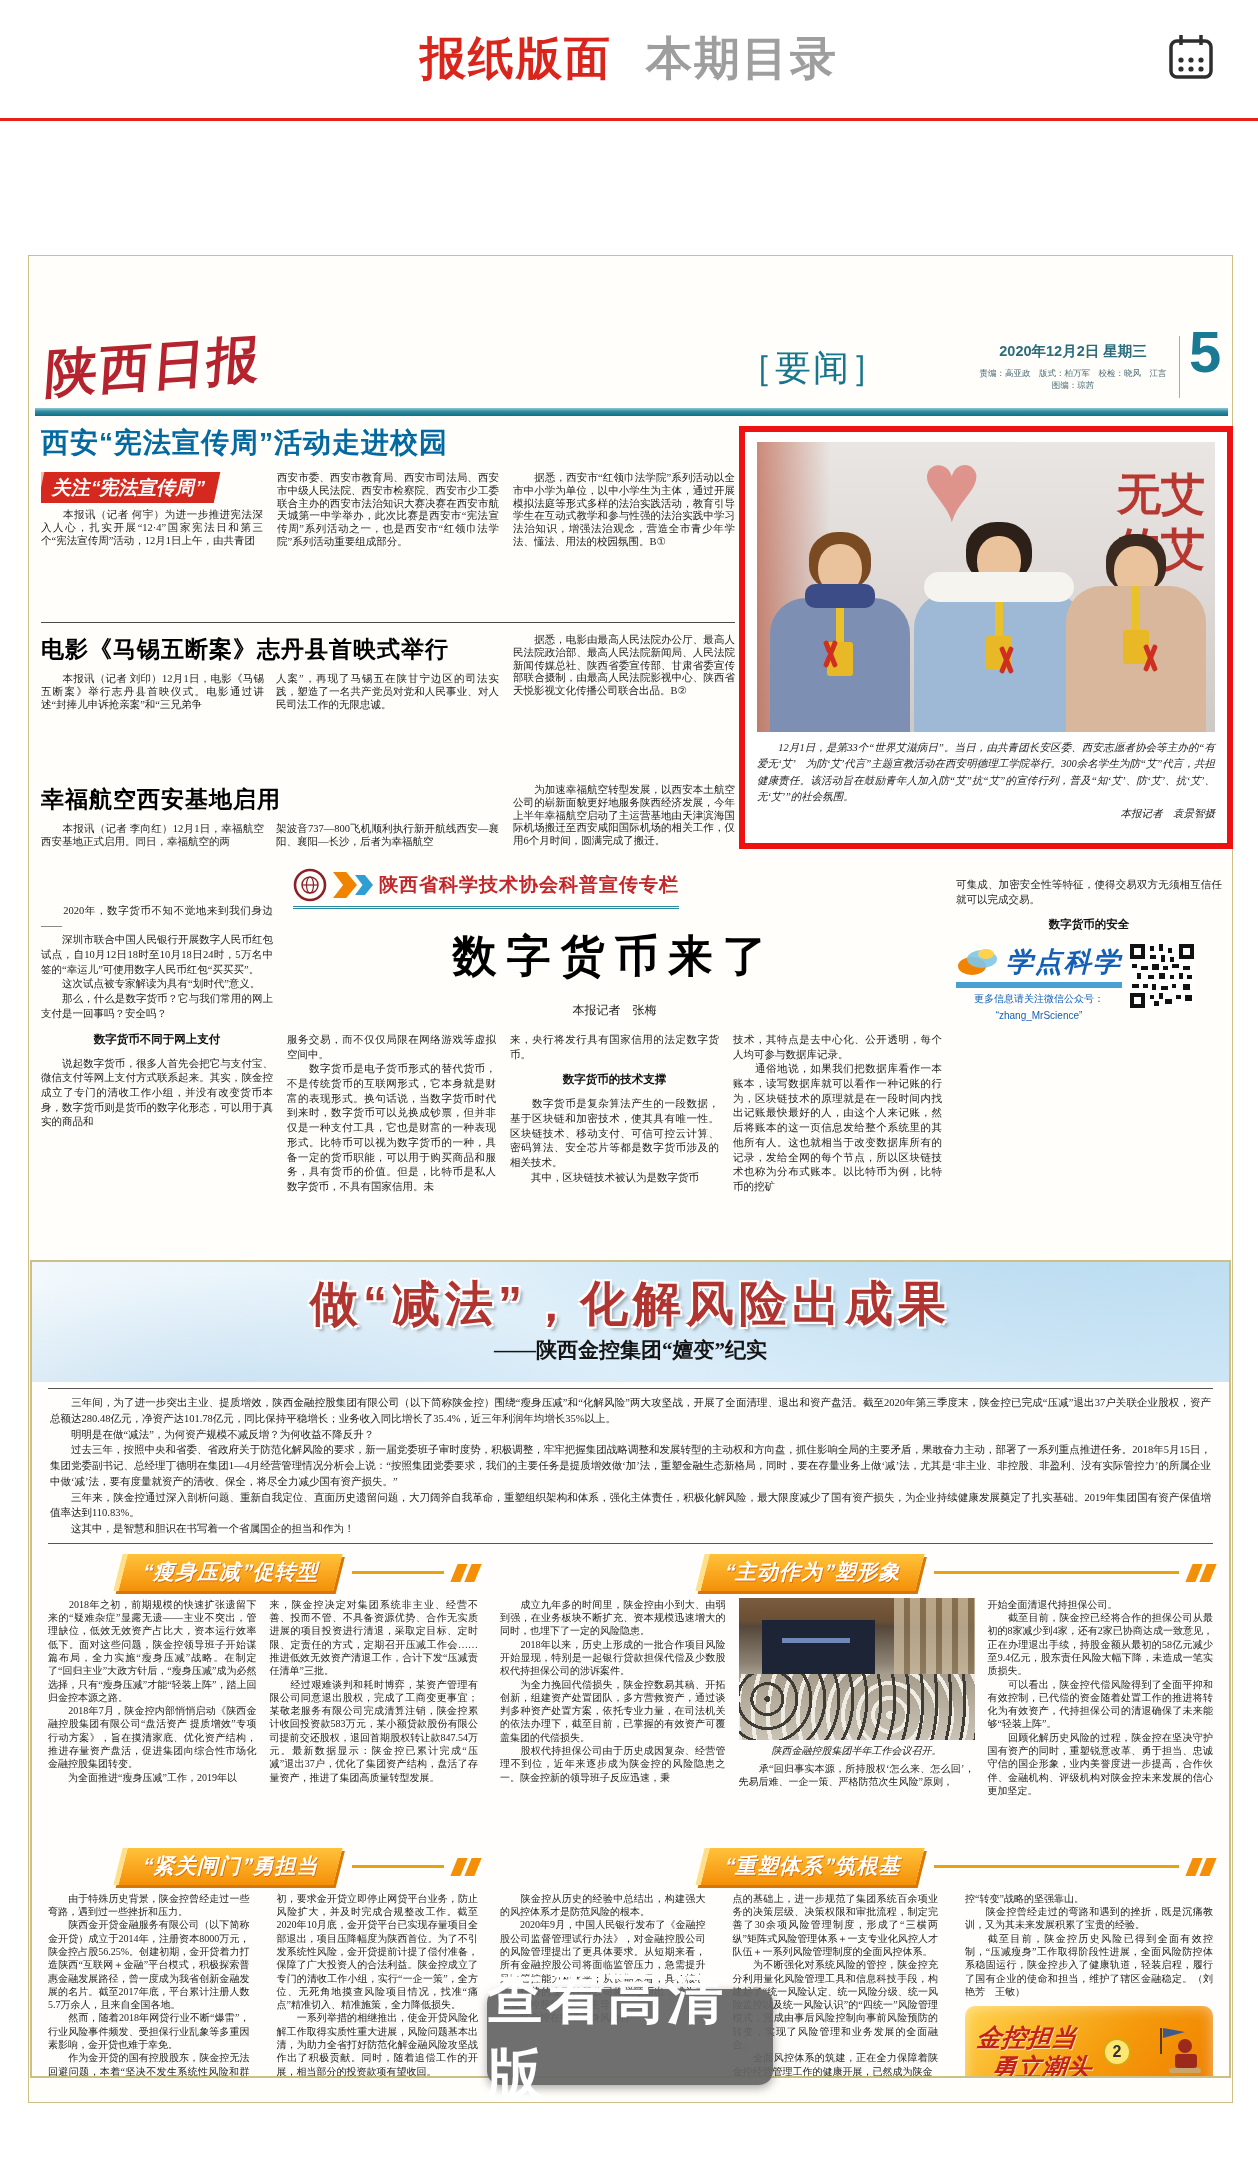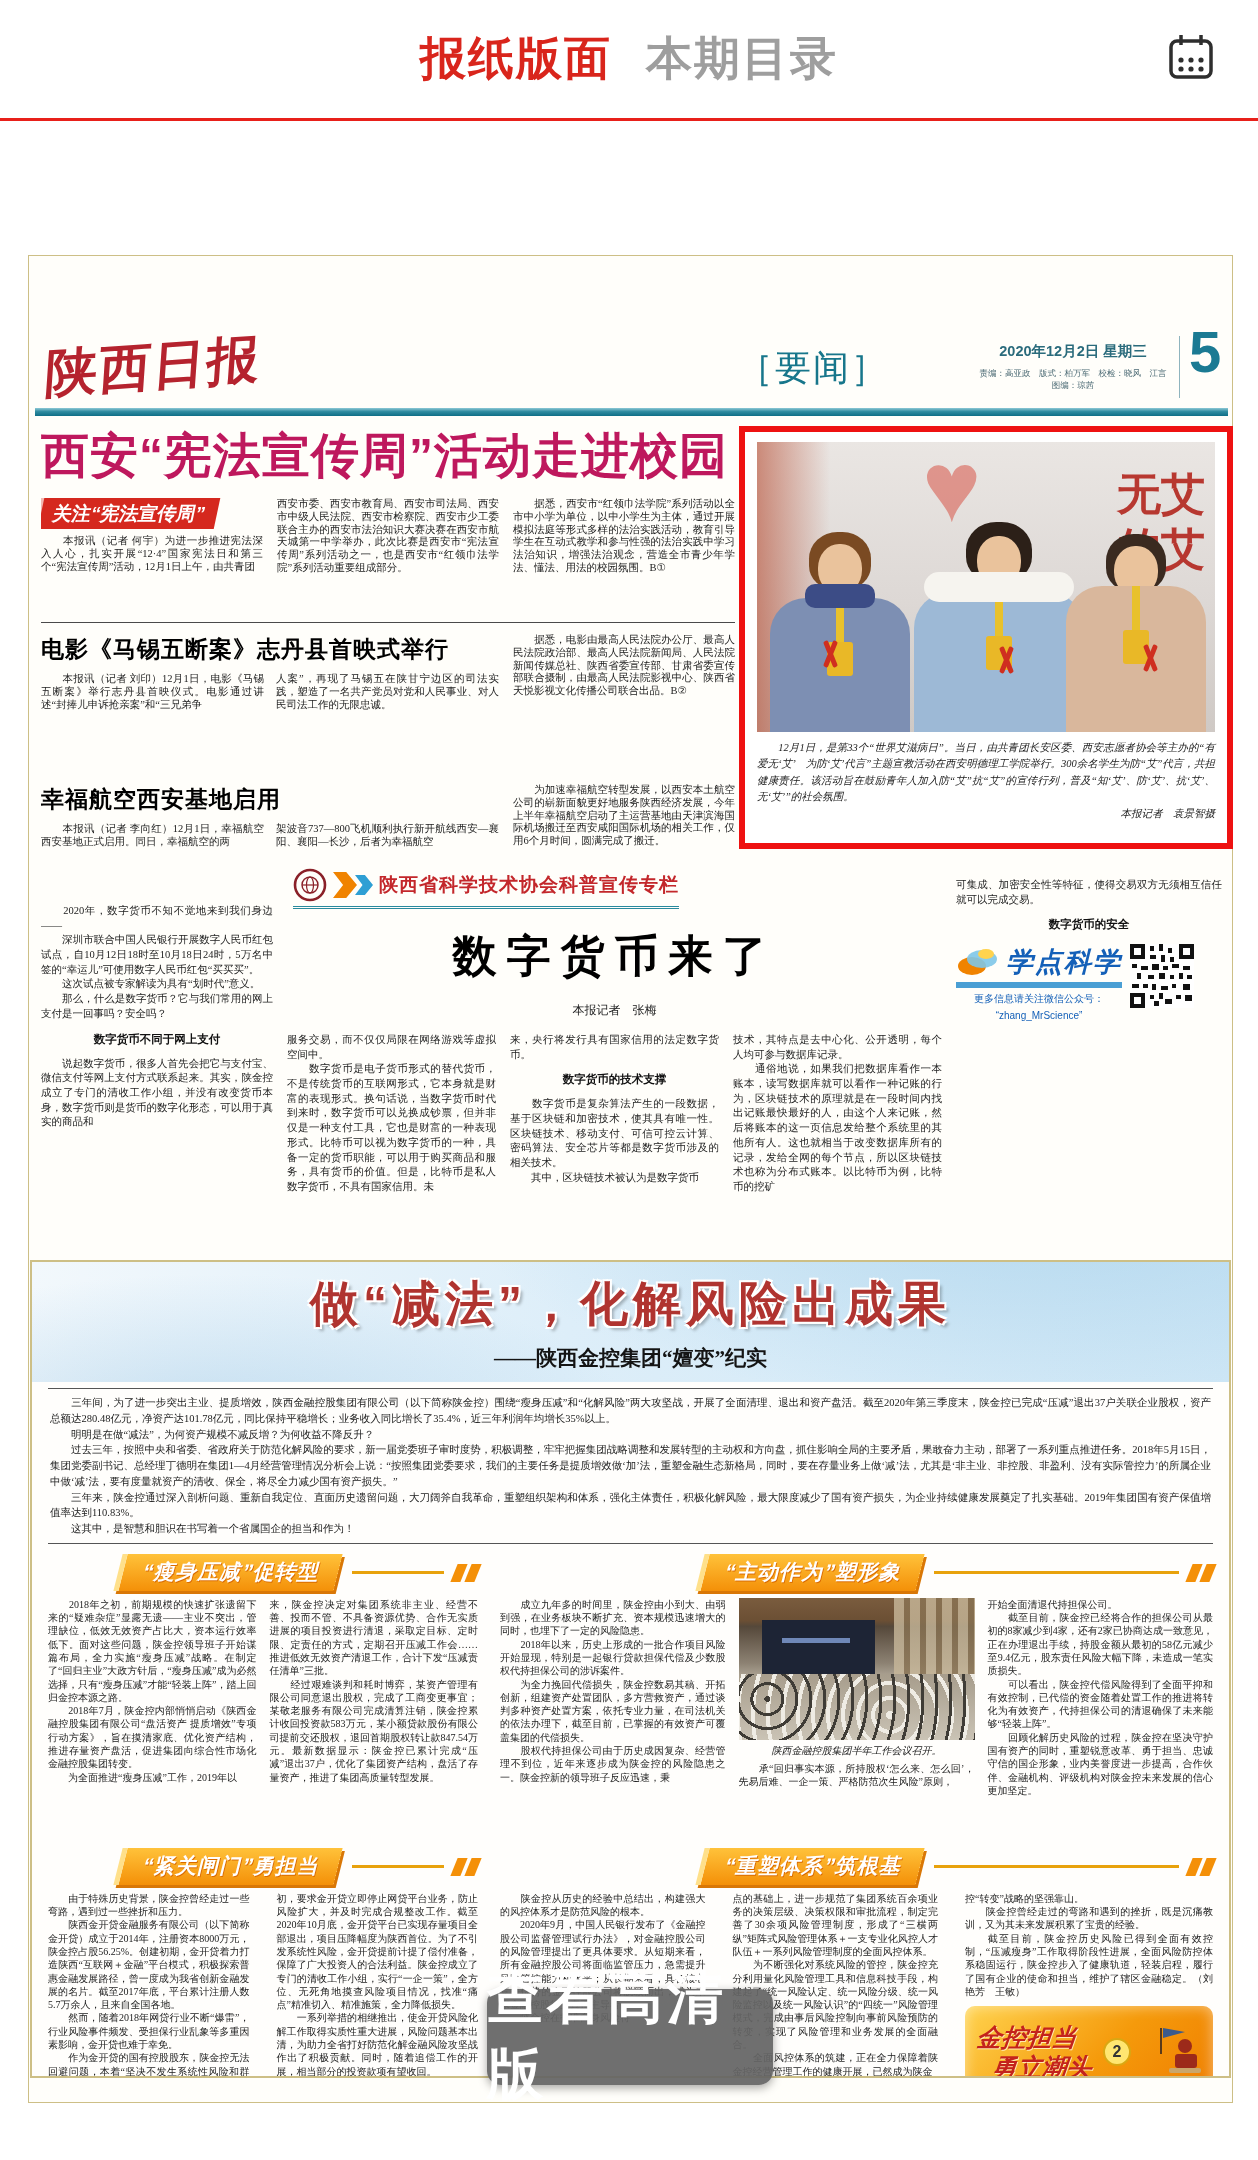--- a/index.html
+++ b/index.html
@@ -26,21 +26,21 @@
   .np-date{font-size:14.5px;font-weight:bold;color:#2a6b7c;}
   .np-editors{font-size:8.5px;color:#4d6b75;margin-top:7px;letter-spacing:0;}
   .np-vline{position:absolute;left:1150px;top:80px;width:1px;height:62px;background:#8fb4be;}
   .np-pageno{position:absolute;left:1160px;top:62px;font-size:58px;font-weight:900;color:#1b7a93;
              font-family:"Liberation Sans",sans-serif;}
   .teal-rule{position:absolute;left:6px;top:152px;width:1193px;height:8px;
              background:linear-gradient(180deg,#8ec9d6 0%,#2f8ba0 45%,#0f6e86 100%);}
 
   
   .a1{position:absolute;left:12px;top:168px;width:694px;height:196px;overflow:hidden;}
-  .a1 h1{font-size:48px;font-weight:900;letter-spacing:1px;color:#be185d;
+  .a1 h1{font-size:28px;font-weight:900;letter-spacing:1px;color:#0369a1;
          font-family:"Liberation Sans",sans-serif;}
   .cols3{display:flex;gap:14px;margin-top:10px;}
   .ncol{flex:1;font-size:10.5px;line-height:1.22;text-align:justify;color:#222;}
   .tag-wrap{margin-bottom:6px;}
   .tag{display:inline-block;background:#d5281e;color:#fff;font-weight:bold;font-size:19px;
        padding:4px 12px;transform:skewX(-12deg);font-family:"Liberation Sans",sans-serif;
        box-shadow:-5px 0 0 #f3b8b2;}
   .rule{position:absolute;left:12px;width:694px;height:1px;background:#4a4a4a;}
   .r1{top:366px;}
   .a2,.a3{position:absolute;left:12px;width:694px;display:flex;gap:14px;overflow:hidden;}
@@ -119,21 +119,21 @@
   
   .jin{position:absolute;left:1px;top:1004px;width:1201px;height:818px;border:2px solid #cdbf86;
        background:#fffefc;overflow:hidden;}
   .jin-banner{height:120px;padding-top:10px;
      background:radial-gradient(ellipse 700px 240px at 15% 130%,rgba(140,190,225,.40),transparent 60%),
                 radial-gradient(ellipse 900px 320px at 85% -50%,rgba(150,200,230,.50),transparent 65%),
                 linear-gradient(100deg,#f2f8fc 0%,#ddeef9 45%,#cfe7f6 100%);}
   .jin-title{text-align:center;font-size:48px;font-weight:900;color:#b03430;letter-spacing:5px;
      font-family:"Liberation Sans",sans-serif;
      text-shadow:-2px -2px 0 #fff,2px -2px 0 #fff,-2px 2px 0 #fff,2px 2px 0 #fff,4px 4px 3px rgba(0,0,0,.25);}
-  .jin-sub{text-align:center;font-size:21px;font-weight:bold;color:#141414;margin-top:8px;}
+  .jin-sub{text-align:center;font-size:21px;font-weight:bold;color:#141414;}
   .jin-hr{margin:6px 16px;border-top:1px solid #555;}
   .jin-intro{margin:2px 18px;font-size:10.5px;line-height:1.5;text-align:justify;color:#222;}
   .jin-grid{margin:4px 16px 0;}
   .jrow{display:flex;gap:22px;}
   .half-l{width:430px;flex:none;}
   .half-r{flex:1;}
   .sec-h{display:flex;align-items:center;height:34px;margin:6px 0 8px;}
   .half-l .sec-h{padding-left:70px;}
   .half-r .sec-h{padding-left:200px;}
   .sec-banner{display:inline-block;background:linear-gradient(180deg,#ffc23a,#f49008);color:#fff;

